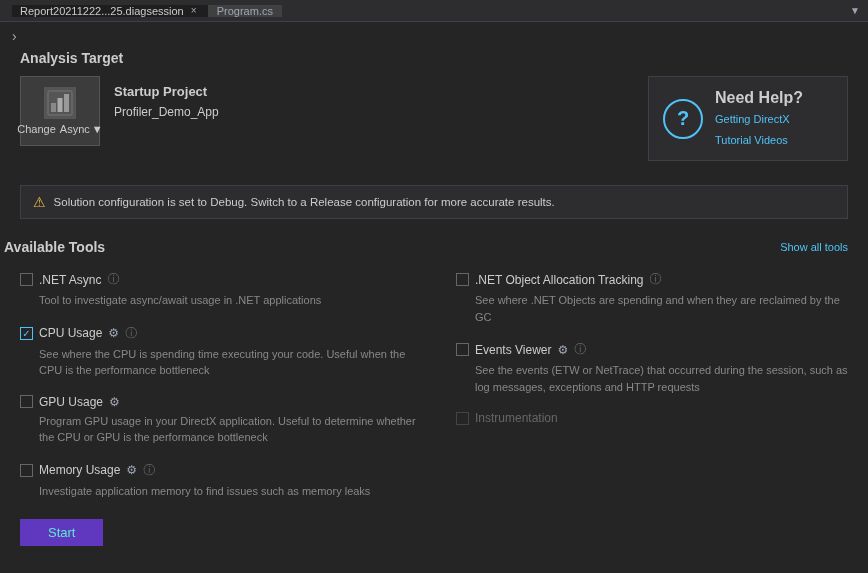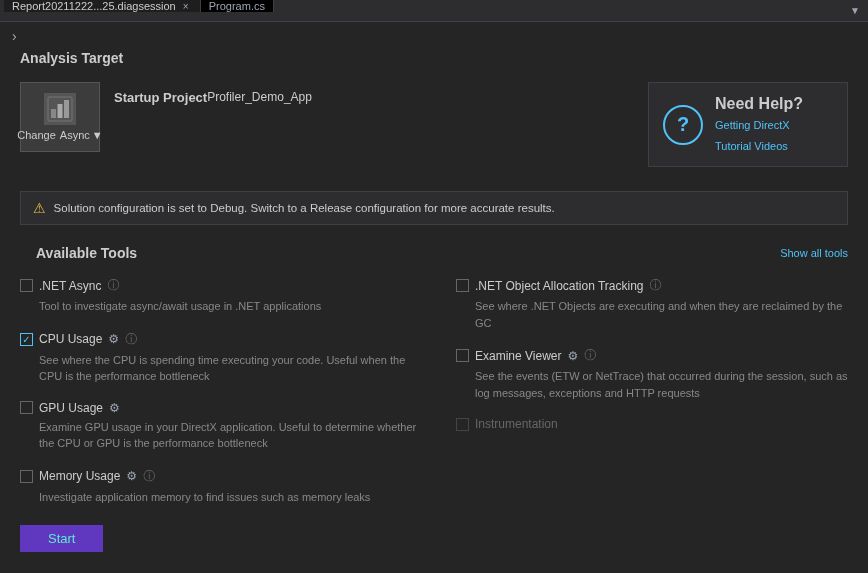--- a/index.html
+++ b/index.html
@@ -18,30 +18,31 @@
       background: #2d2d30;
       height: 22px;
       display: flex;
       align-items: center;
       justify-content: space-between;
       padding: 0 4px;
       border-bottom: 1px solid #3f3f46;
     }
     .title-bar-tabs {
       display: flex;
-      align-items: flex-start;
+      align-items: center;
       height: 100%;
+      margin-left: 8px;
     }
     .tab {
       display: flex;
       align-items: center;
       padding: 0 8px;
       font-size: 11px;
       color: #9da5b4;
-      background: #000000;
+      background: #404040;
       border-right: 1px solid #3f3f46;
       gap: 4px;
       cursor: pointer;
     }
     .tab.active {
       background: #1e1e1e;
       color: #cccccc;
     }
     .tab-close {
       width: 12px;
@@ -83,21 +84,21 @@
     }
 
     
     .section {
       padding: 0 20px 16px 20px;
     }
     .section-title {
       font-size: 14px;
       font-weight: 600;
       color: #cccccc;
-      margin-bottom: 16px;
+      margin-bottom: 10px;
     }
 
     .analysis-target-row {
       display: flex;
       align-items: flex-start;
       justify-content: space-between;
     }
     .startup-project-block {
       display: flex;
       align-items: flex-start;
@@ -127,20 +128,21 @@
       color: #888;
       font-size: 18px;
     }
     .change-target-label {
       display: flex;
       align-items: center;
       gap: 2px;
     }
     .startup-info {
       display: flex;
+      flex-direction: column;
       justify-content: center;
       padding-top: 8px;
     }
     .startup-info-title {
       font-size: 13px;
       font-weight: 600;
       color: #cccccc;
       margin-bottom: 6px;
     }
     .startup-info-name {
@@ -202,21 +204,21 @@
     .warning-icon {
       color: #f0c040;
       font-size: 14px;
     }
 
     
     .tools-header {
       display: flex;
       align-items: center;
       justify-content: space-between;
-      padding: 12px 20px 8px 36px;
+      padding: 12px 20px 8px 4px;
     }
     .tools-title {
       font-size: 14px;
       font-weight: 600;
       color: #cccccc;
     }
     .show-all-link {
       font-size: 11px;
       color: #4fc3f7;
       cursor: pointer;
@@ -403,21 +405,21 @@
         </div>
         <div class="tool-desc">See where the CPU is spending time executing your code. Useful when the CPU is the performance bottleneck</div>
       </div>
 
       <div class="tool-item">
         <div class="tool-header">
           <div class="tool-checkbox"></div>
           <span class="tool-name">GPU Usage</span>
           <span class="tool-gear-icon">⚙</span>
         </div>
-        <div class="tool-desc">Examine GPU usage in your DirectX application. Useful to determine whether the CPU or GPU is the performance bottleneck</div>
+        <div class="tool-desc">Program GPU usage in your DirectX application. Useful to determine whether the CPU or GPU is the performance bottleneck</div>
       </div>
 
       <div class="tool-item">
         <div class="tool-header">
           <div class="tool-checkbox"></div>
           <span class="tool-name">Memory Usage</span>
           <span class="tool-gear-icon">⚙</span>
           <span class="tool-info-icon">ⓘ</span>
         </div>
         <div class="tool-desc">Investigate application memory to find issues such as memory leaks</div>
@@ -425,27 +427,27 @@
     </div>
 
     <div>
 
       <div class="tool-item tool-item-right">
         <div class="tool-header">
           <div class="tool-checkbox"></div>
           <span class="tool-name">.NET Object Allocation Tracking</span>
           <span class="tool-info-icon">ⓘ</span>
         </div>
-        <div class="tool-desc">See where .NET Objects are executing and when they are reclaimed by the GC</div>
+        <div class="tool-desc">See where .NET Objects are spending and when they are reclaimed by the GC</div>
       </div>
 
       <div class="tool-item tool-item-right">
         <div class="tool-header">
           <div class="tool-checkbox"></div>
-          <span class="tool-name">Examine Viewer</span>
+          <span class="tool-name">Events Viewer</span>
           <span class="tool-gear-icon">⚙</span>
           <span class="tool-info-icon">ⓘ</span>
         </div>
         <div class="tool-desc">See the events (ETW or NetTrace) that occurred during the session, such as log messages, exceptions and HTTP requests</div>
       </div>
 
       <div class="tool-item tool-item-right">
         <div class="tool-header">
           <div class="tool-checkbox disabled"></div>
           <span class="tool-name disabled">Instrumentation</span>

